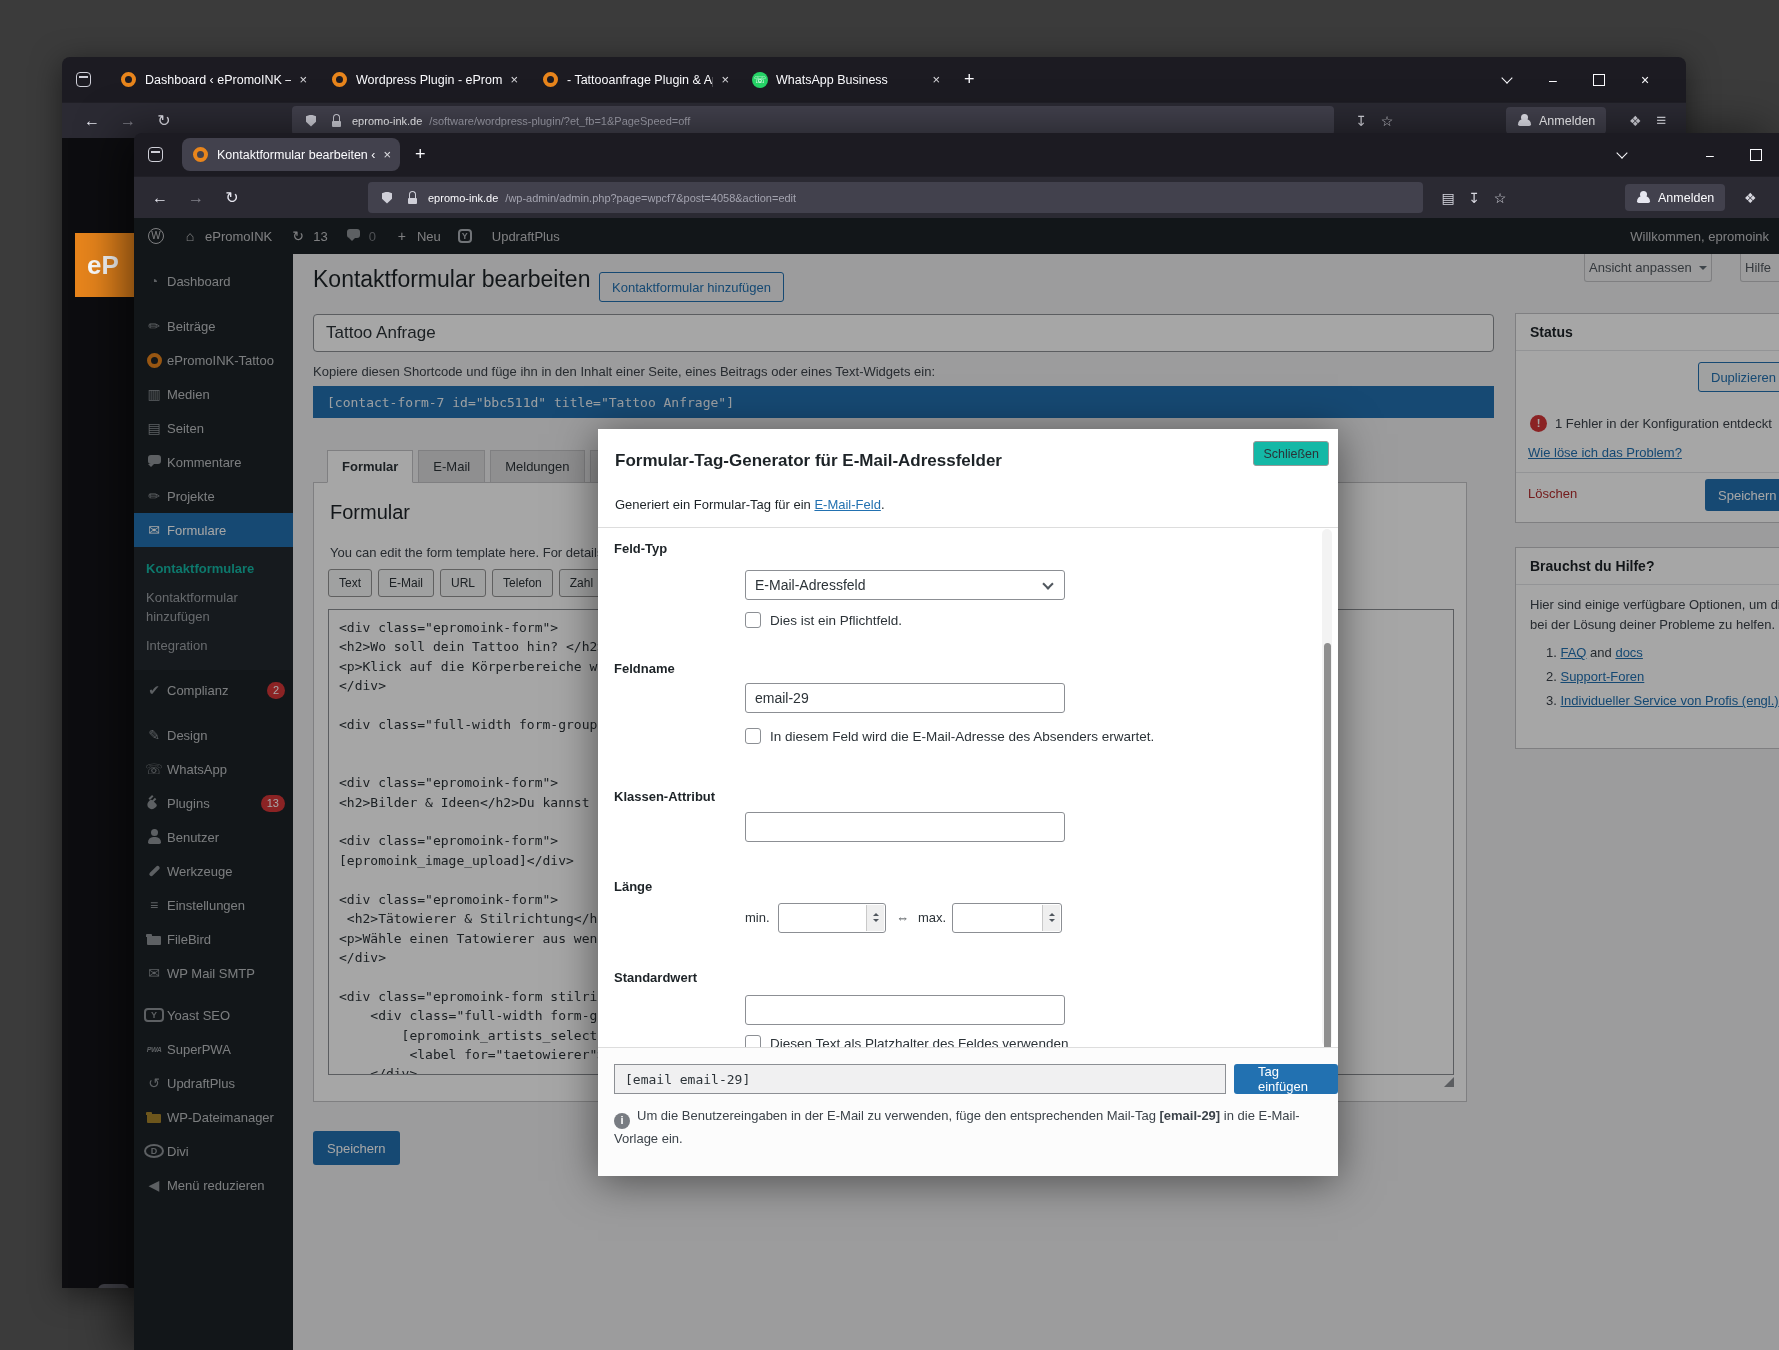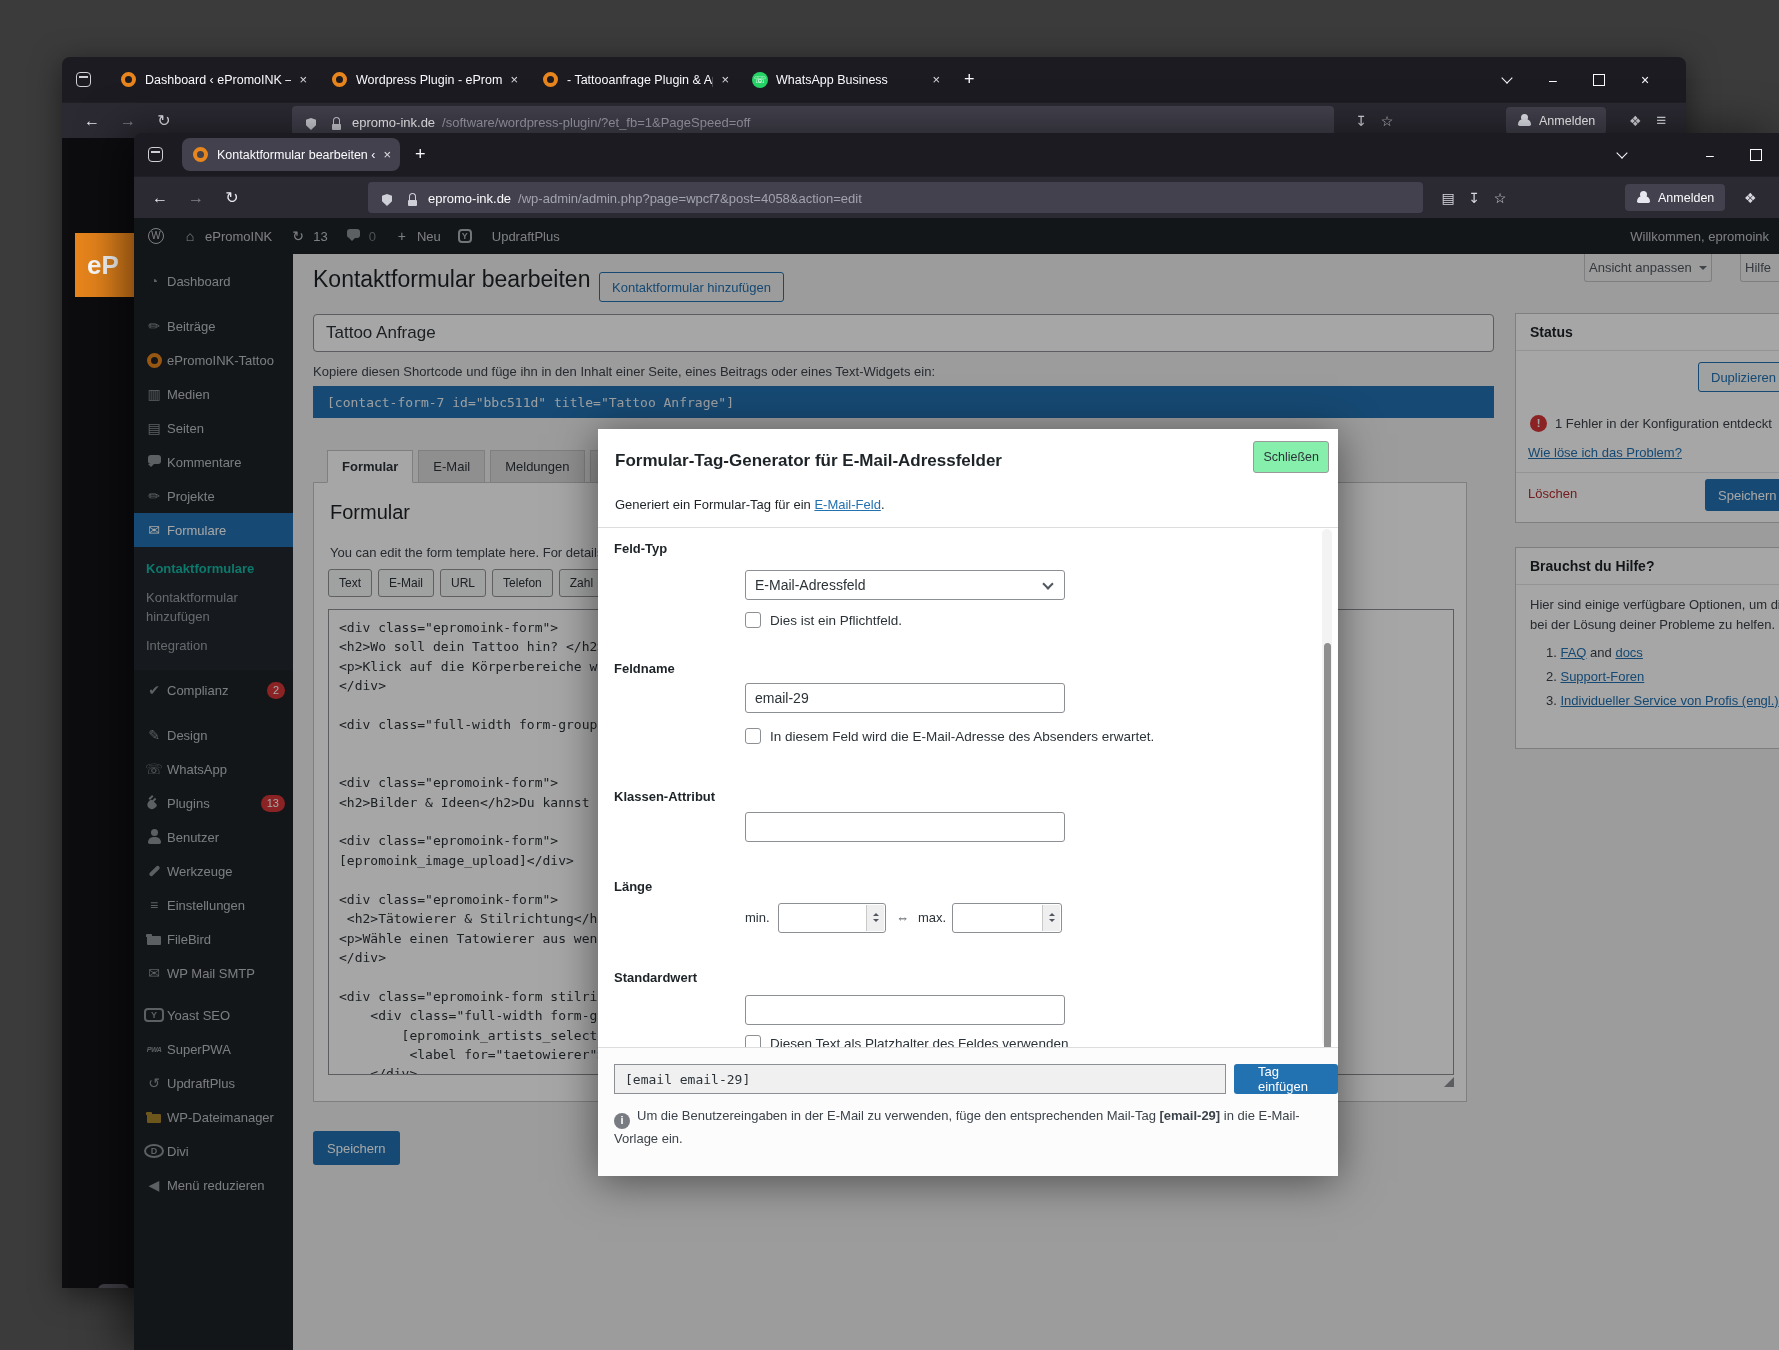--- a/index.html
+++ b/index.html
@@ -56,22 +56,22 @@
   .fftab .tlabel { flex:1; overflow:hidden; white-space:nowrap; }
   .fftab .tclose { opacity:.85; font-size:13px; }
   .newtab { font-size:18px; color:#fbfbfe; padding:0 10px; }
   .winctl { margin-left:auto; display:flex; align-items:center; color:#fbfbfe; }
   .winctl > span { width:46px; text-align:center; font-size:14px; display:inline-flex; justify-content:center; }
   .urlrow { display:flex; align-items:center; background:#2b2a33; border-top:1px solid rgba(0,0,0,.25); color:#fbfbfe; }
   #win-back .urlrow { height:36px; }
   #win-front .urlrow { height:42px; }
   .navbtn { width:36px; text-align:center; font-size:16px; color:#e6e6ef; flex:none; }
   .navbtn.dim { opacity:.45; }
-  .urlfield { height:29px; background:#42414d; border-radius:4px; display:flex; 
-              gap:7px; padding:9px 10px; font-size:13px; overflow:hidden; white-space:nowrap; }
+  .urlfield { height:29px; background:#42414d; border-radius:4px; display:flex; align-items:center;
+              gap:7px; padding:0 10px; font-size:11px; overflow:hidden; white-space:nowrap; }
   .urlpath { color:#a3a3af; }
   .rowicon { width:26px; text-align:center; font-size:14px; color:#d8d8e0; flex:none; }
   .acct { height:27px; background:#42414d; border-radius:4px; display:flex; align-items:center; gap:7px;
           padding:0 11px; font-size:12.5px; color:#fbfbfe; }
   .backpage { position:absolute; top:81px; left:0; width:72px; bottom:0; background:#0d0d10; }
   .backlogo { position:absolute; top:95px; left:13px; width:59px; height:64px; background:#e8851c;
               color:#fff; font-weight:bold; font-size:26px; display:flex; align-items:center; padding-left:12px; }
   .dotsbtn { position:absolute; top:1146px; left:36px; width:31px; height:35px; background:#3f3f46;
              border-radius:6px; color:#e6e6ef; font-size:17px; display:flex; align-items:center; justify-content:center; }
 
@@ -145,21 +145,21 @@
             font-size:13px; border:none; border-radius:3px; display:flex; align-items:center; }
   #helpbody { padding:10px 14px 4px; font-size:13px; color:#3c434a; line-height:1.55; }
   #helplist { padding:2px 14px 0 30px; font-size:13px; color:#3c434a; line-height:1.85; white-space:nowrap; }
   .hlink { color:#2271b1; text-decoration:underline; }
 
   #dim { position:absolute; inset:0; background:rgba(0,0,0,.35); z-index:50; }
 
   
   #modal { position:absolute; left:464px; top:211px; width:740px; height:747px; background:#fff; z-index:100;
            box-shadow:0 5px 40px rgba(0,0,0,.5); font-size:13px; color:#1d2327; }
-  #mclose { position:absolute; top:12px; right:9px; height:25px; padding:15px 9px; background:#86efac;
+  #mclose { position:absolute; top:12px; right:9px; height:25px; padding:8px 9px; background:#14b8a6;
            border:1px solid #999; border-radius:3px; font-size:12.5px; color:#2c3338; display:flex; align-items:center; }
   #mtitle { position:absolute; left:17px; top:22px; font-size:17px; font-weight:bold; }
   #mdesc { position:absolute; left:17px; top:68px; font-size:13px; }
   #mdesc a { color:#2271b1; text-decoration:underline; }
   #mdivider { position:absolute; left:0; top:98px; width:100%; border-top:1px solid #ddd; }
   .mlabel { position:absolute; left:16px; font-weight:bold; font-size:13px; }
   .minput { position:absolute; left:147px; width:320px; height:30px; border:1px solid #8c8f94; border-radius:3px;
            background:#fff; font-size:14px; color:#2c3338; padding:0 9px; font-family:"Liberation Sans",sans-serif; }
   #mselect { position:absolute; left:147px; top:141px; width:320px; height:30px; border:1px solid #8c8f94; border-radius:3px;
            display:flex; align-items:center; padding:0 9px; font-size:14px; color:#2c3338; }

